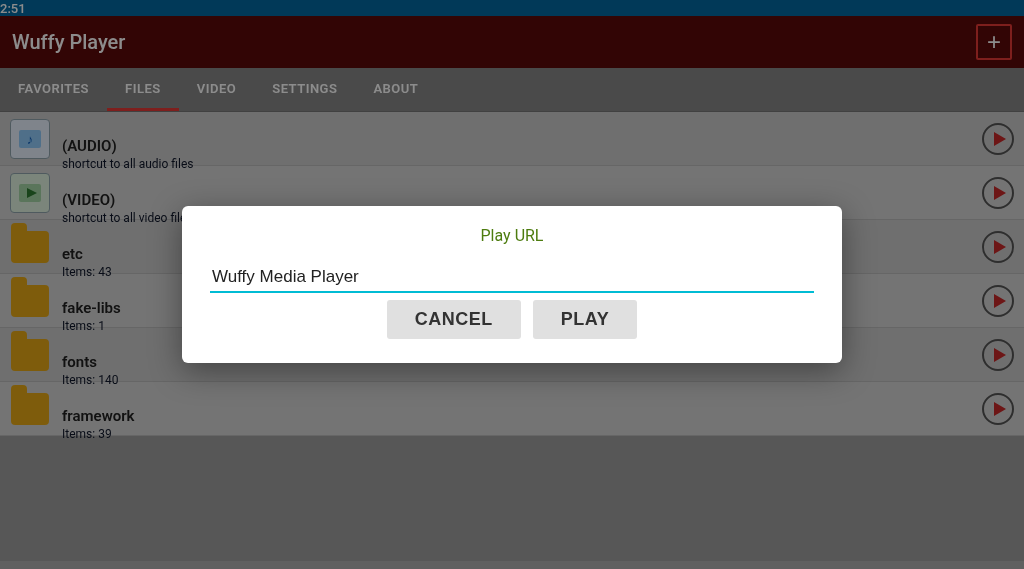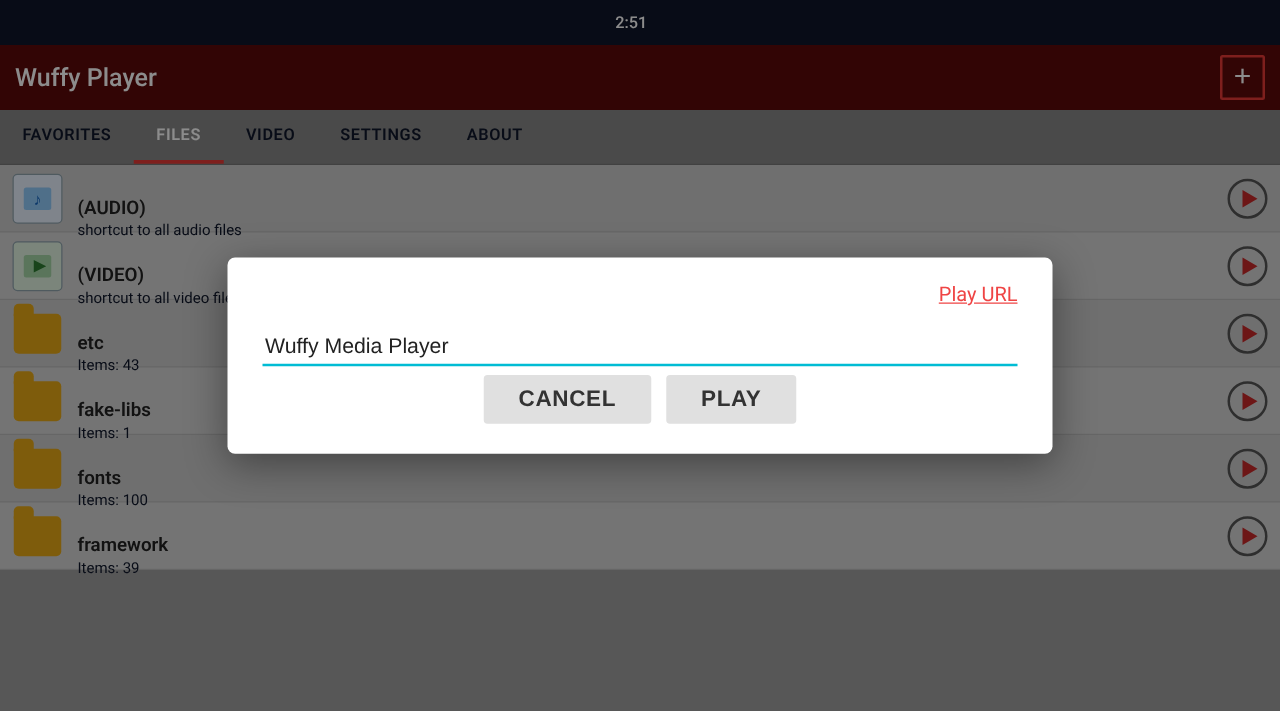--- a/index.html
+++ b/index.html
@@ -8,25 +8,25 @@
       width: 1024px;
       height: 569px;
       overflow: hidden;
       font-family: 'Roboto', Arial, sans-serif;
       background: #b0b0b0;
       position: relative;
     }
 
     
     #status-bar {
-      background: #0f172a;
-      height: 36px;
-      display: flex;
-      align-items: center;
-      justify-content: center;
+      background: #0369a1;
+      height: 16px;
+      display: flex;
+      align-items: center;
+      justify-content: flex-start;
       padding-right: 14px;
     }
 
     #status-bar span {
       color: #fff;
       font-size: 13px;
       font-weight: 500;
     }
 
     
@@ -66,21 +66,21 @@
       background: #888;
       height: 44px;
       display: flex;
       align-items: flex-end;
       padding: 0 0;
       border-bottom: 1px solid #777;
     }
 
     .tab {
       padding: 10px 18px;
-      color: #0f172a;
+      color: #ffffff;
       font-size: 13px;
       font-weight: 600;
       letter-spacing: 0.5px;
       cursor: pointer;
       border-bottom: 3px solid transparent;
       height: 100%;
       display: flex;
       align-items: center;
     }
 
@@ -212,26 +212,25 @@
     
     #dialog {
       background: #fff;
       border-radius: 6px;
       width: 660px;
       padding: 20px 28px 24px;
       box-shadow: 0 8px 32px rgba(0,0,0,0.4);
     }
 
     #dialog-title {
-      text-align: right;
+      text-align: center;
       font-size: 16px;
-      color: #ef4444;
+      color: #4d7c0f;
       margin-bottom: 18px;
       font-weight: 400;
-      text-decoration: underline;
     }
 
     #dialog-input {
       width: 100%;
       border: none;
       border-bottom: 2px solid #00bcd4;
       outline: none;
       font-size: 17px;
       color: #222;
       padding: 4px 2px;
@@ -339,21 +338,21 @@
     </div>
     <div class="play-btn"></div>
   </div>
 
   <div class="file-row">
     <div class="file-icon">
       <div class="file-icon-folder"></div>
     </div>
     <div class="file-info">
       <div class="file-name">fonts</div>
-      <div class="file-sub">Items: 100</div>
+      <div class="file-sub">Items: 140</div>
     </div>
     <div class="play-btn"></div>
   </div>
 
   <div class="file-row">
     <div class="file-icon">
       <div class="file-icon-folder"></div>
     </div>
     <div class="file-info">
       <div class="file-name">framework</div>

